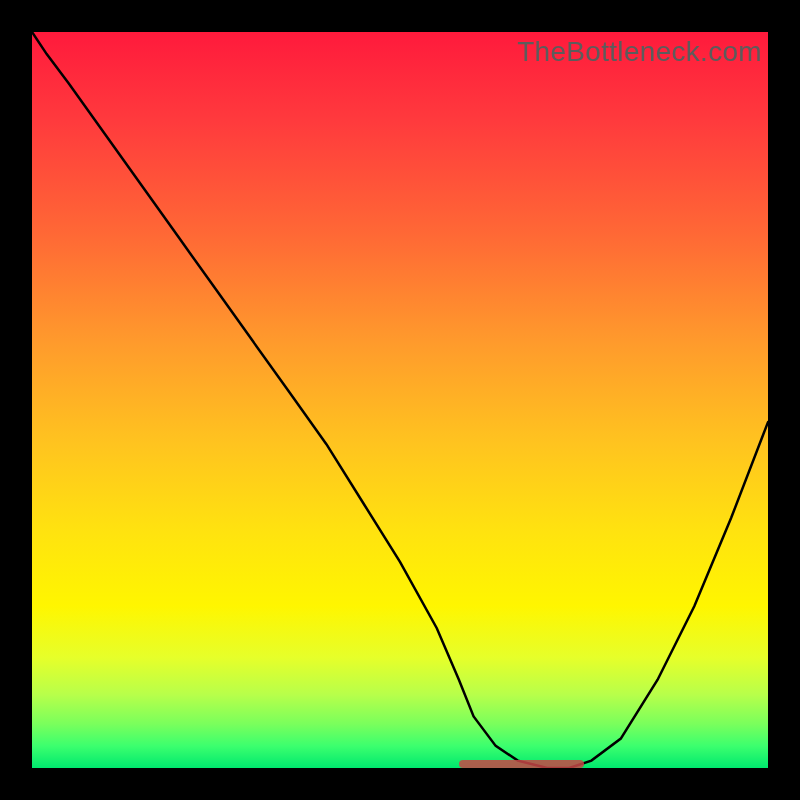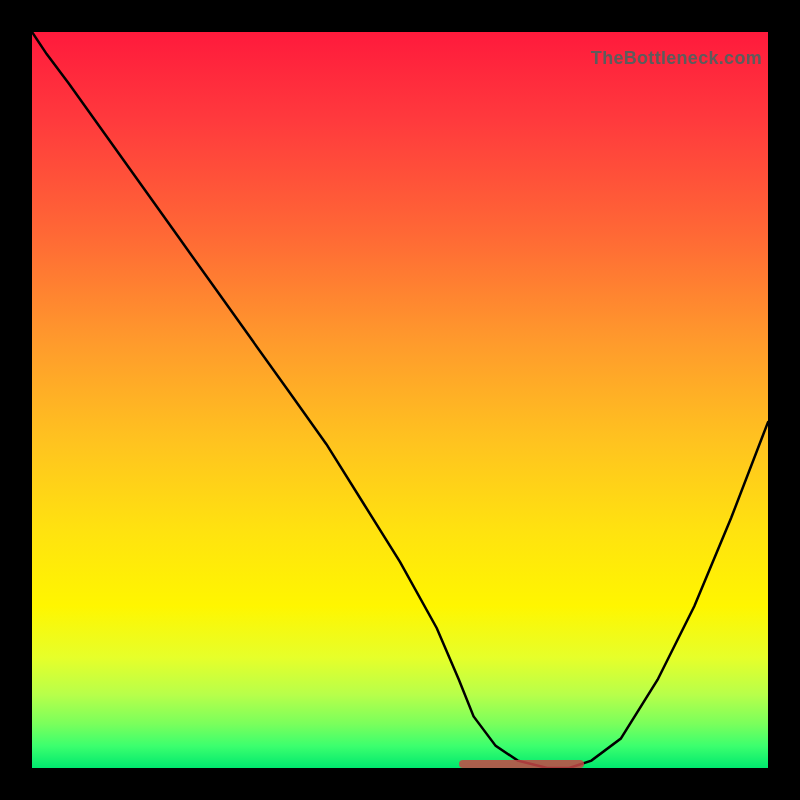--- a/index.html
+++ b/index.html
@@ -33,26 +33,26 @@
       #fff600 78%,
       #e6ff2a 85%,
       #b8ff4a 90%,
       #7aff5c 94%,
       #3cff6e 97%,
       #00e86e 100%
     );
   }
   .watermark {
     position: absolute;
-    top: 16px;
+    top: 4px;
     right: 6px;
     color: #5c5c5c;
-    font-size: 18px;
+    font-size: 28px;
     letter-spacing: 0.3px;
-    font-weight: 700;
+    font-weight: 400;
     user-select: none;
   }
   svg.curve {
     position: absolute;
     left: 0;
     top: 0;
     width: 736px;
     height: 736px;
   }
   .optimal-band {

